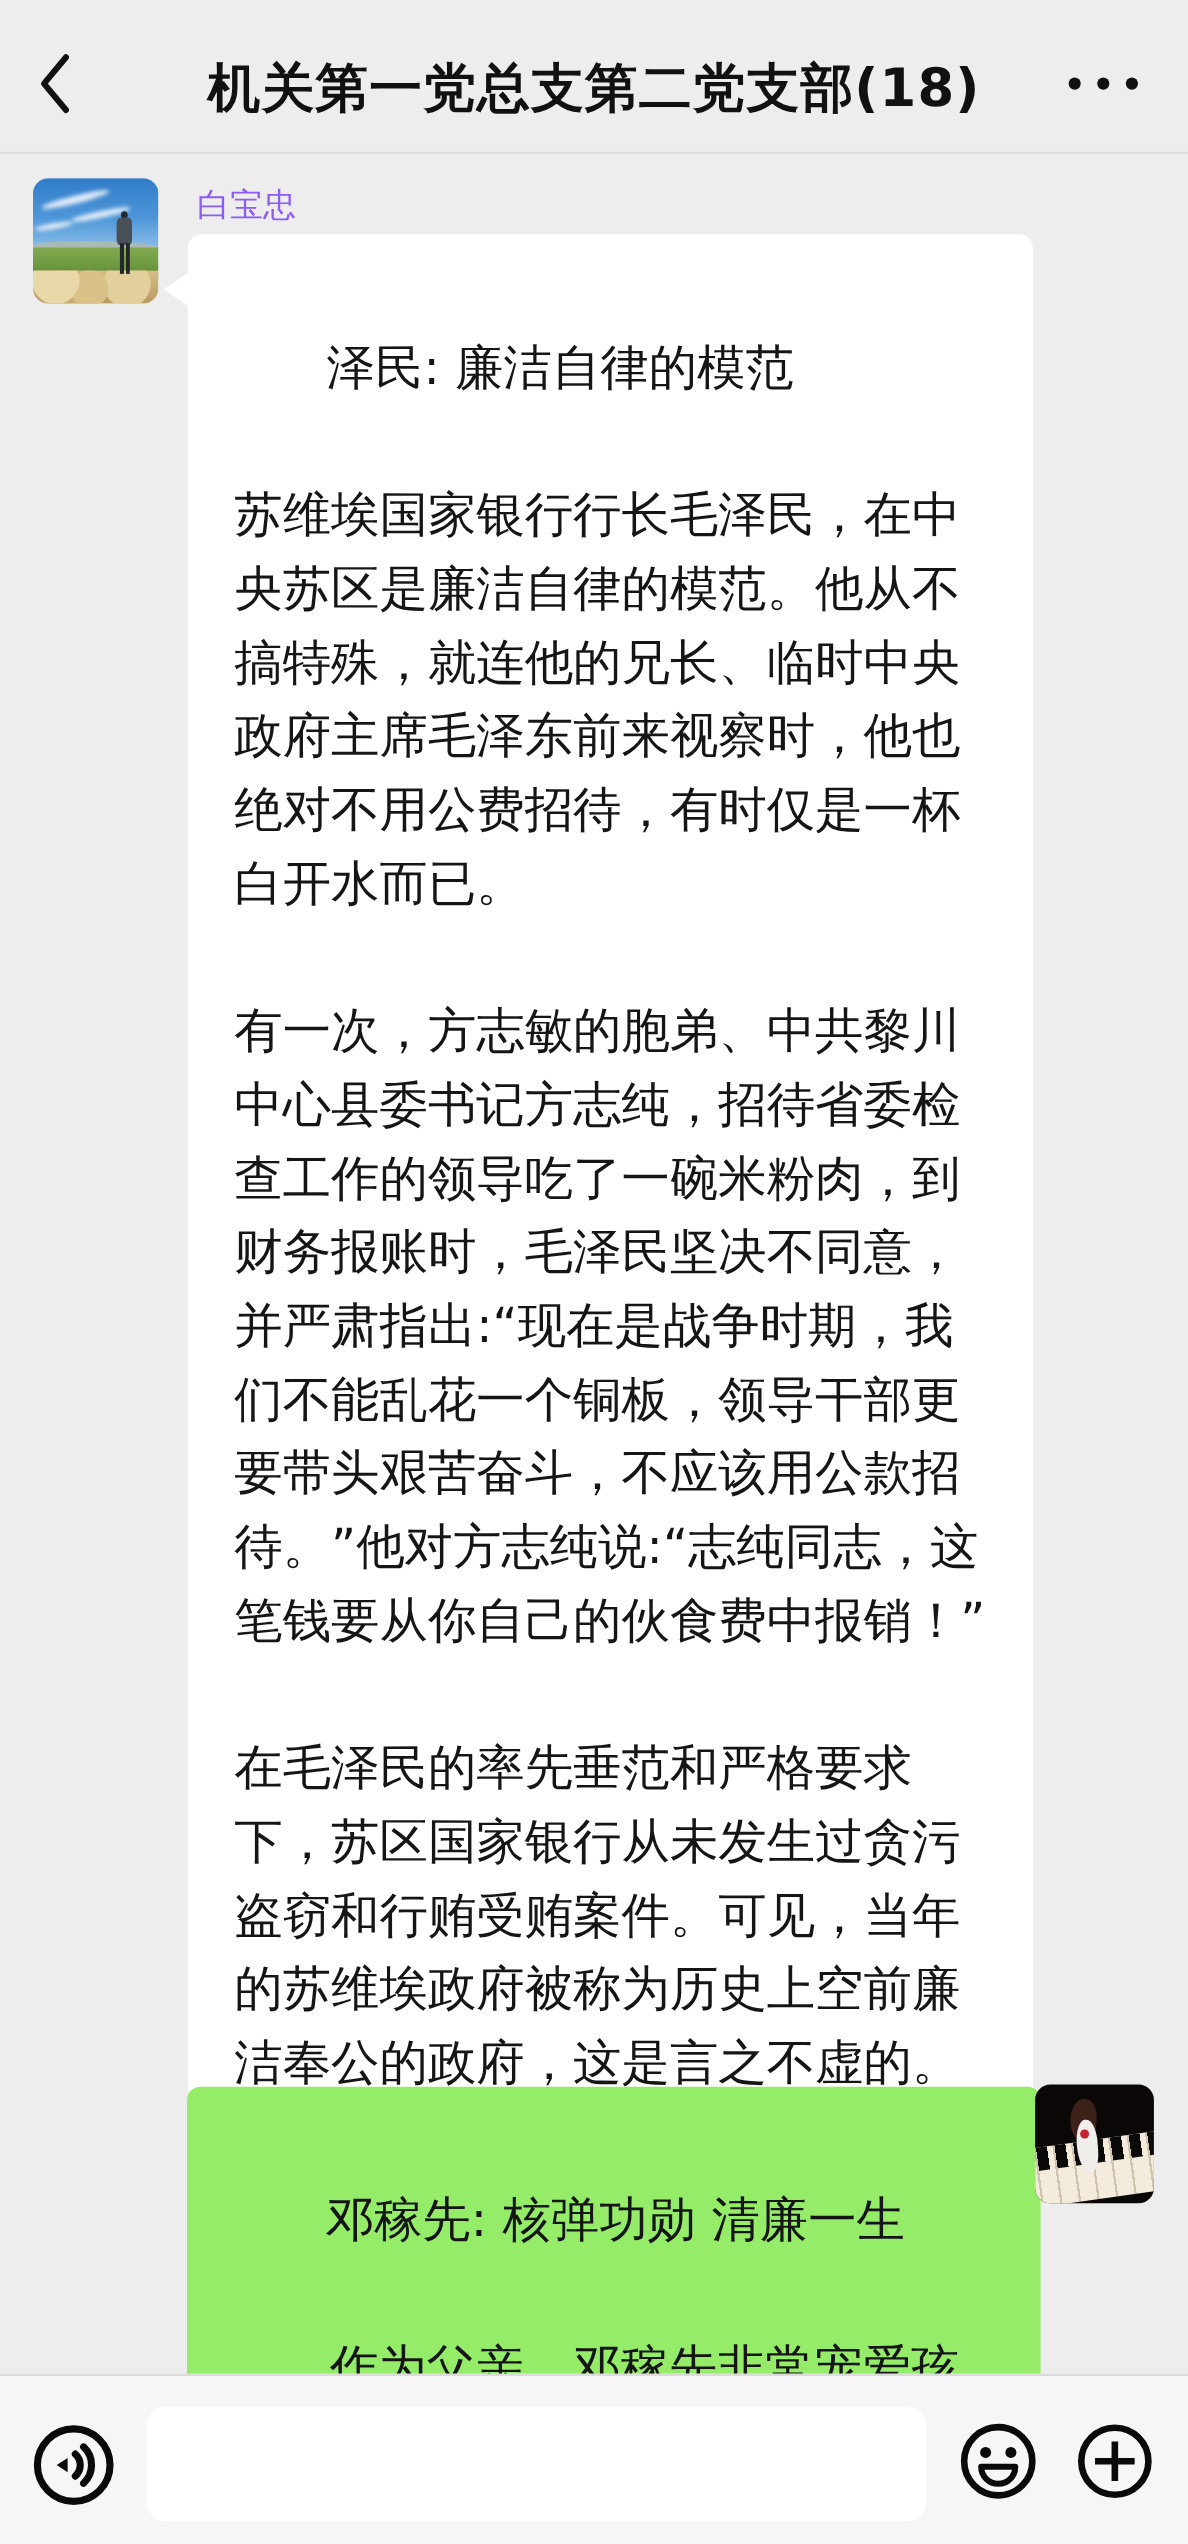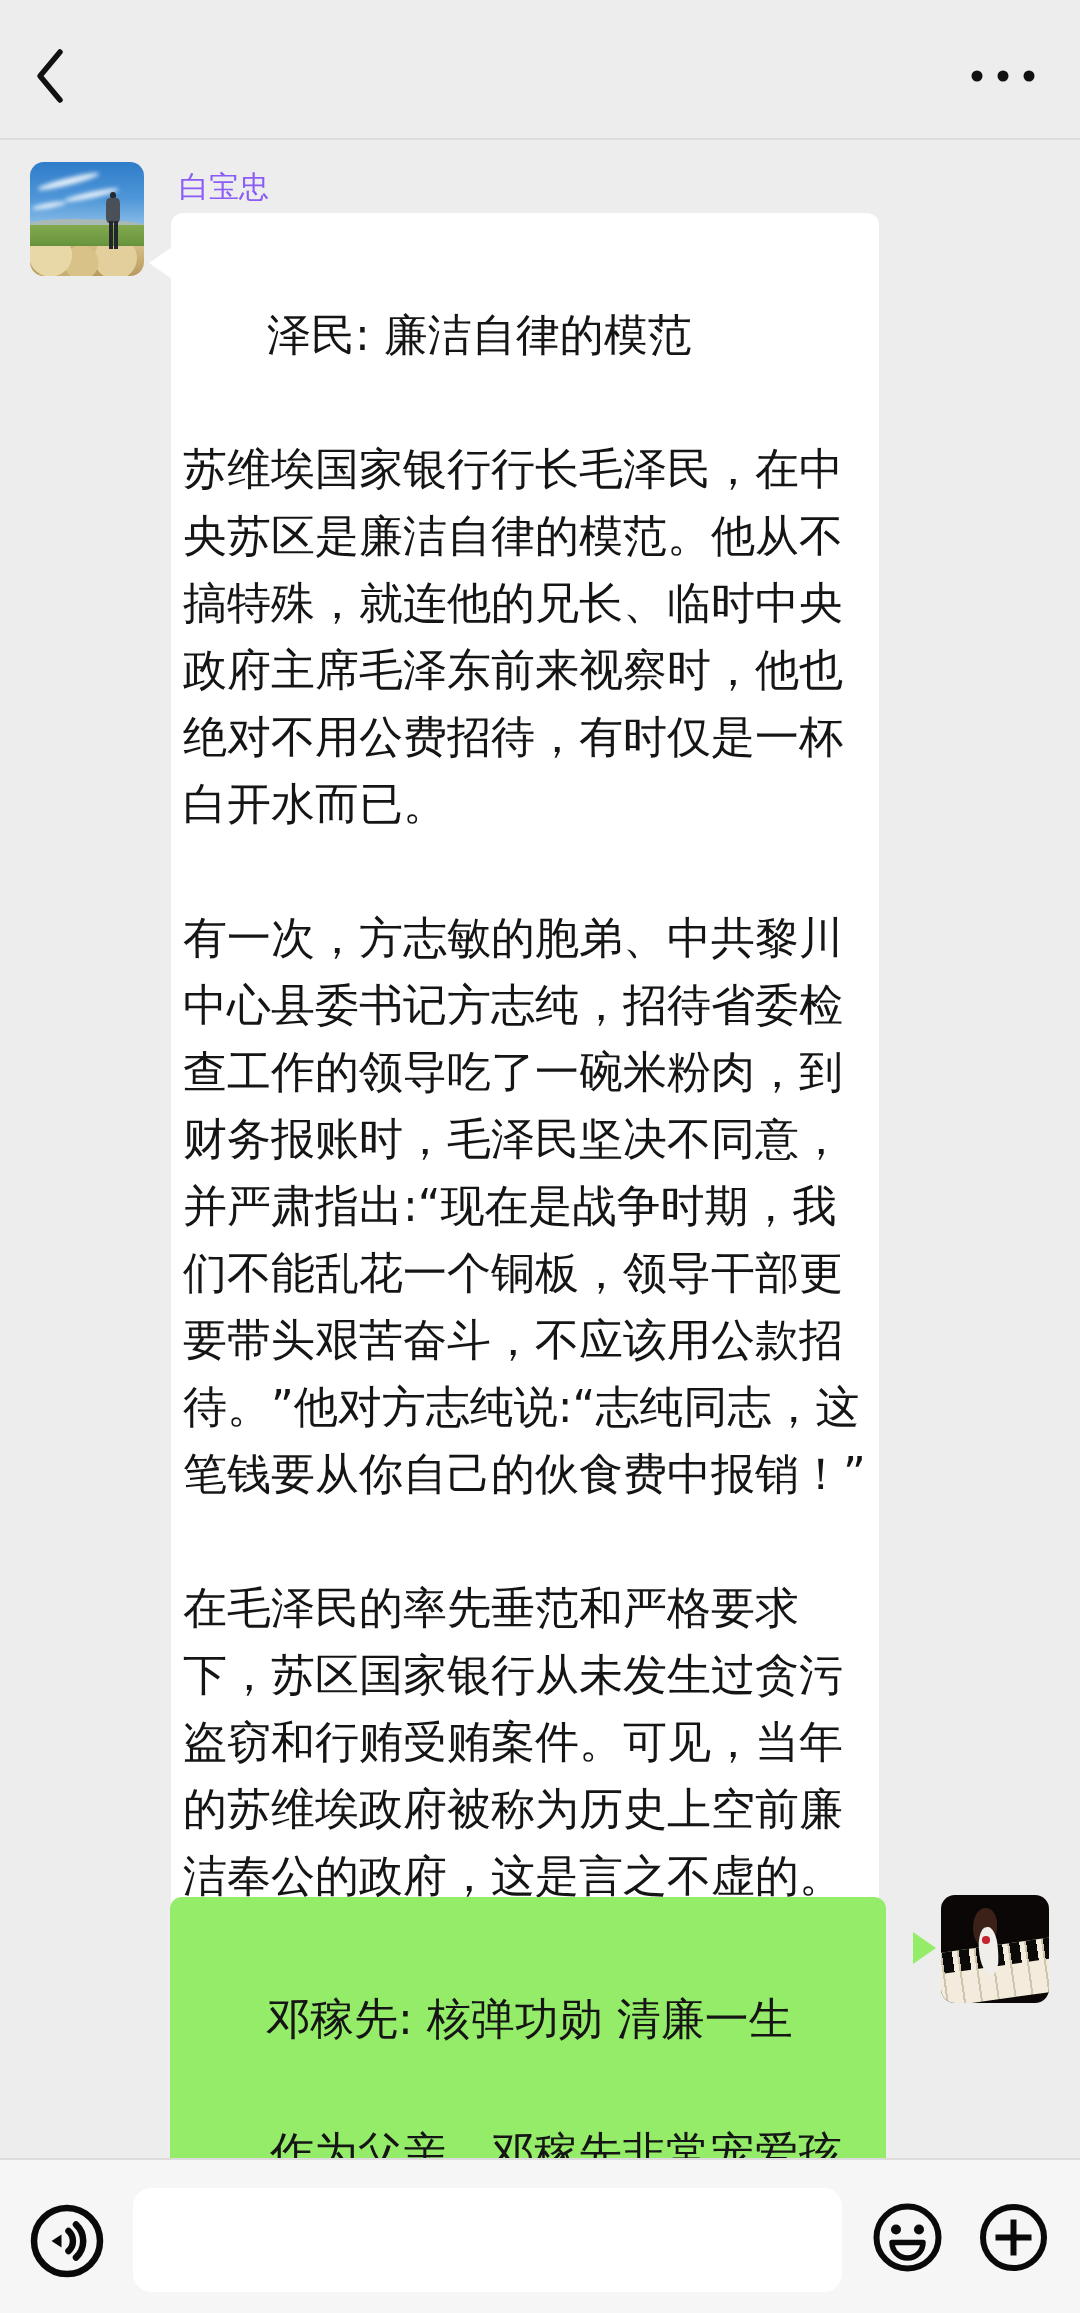--- a/index.html
+++ b/index.html
@@ -24,21 +24,21 @@
   .chat{position:absolute;left:0;top:140px;width:1080px;height:2018px;overflow:hidden;}
   .avatar{position:absolute;border-radius:14px;overflow:hidden;}
   .avatar-left{left:30px;top:22px;width:114px;height:114px;}
   .avatar-right{left:941px;top:1755px;width:108px;height:108px;background:#0a0706;}
   .sender-name{
     position:absolute;left:179px;top:30px;font-size:30px;color:#8b5cf6;line-height:34px;
   }
   .bubble{
     position:absolute;border-radius:12px;
     font-size:44px;line-height:67px;color:#151515;
-    white-space:pre;padding:21px 12px;letter-spacing:0;
+    white-space:pre;padding:21px 42px;letter-spacing:0;
   }
   .bubble-in{left:171px;top:73px;width:684px;background:#ffffff;}
   .bubble-out{left:170px;top:1757px;width:692px;background:#95ec69;}
   .tail-in{
     position:absolute;left:149px;top:107px;width:0;height:0;
     border-right:23px solid #ffffff;border-top:16px solid transparent;border-bottom:16px solid transparent;
   }
   .tail-out{
     position:absolute;left:913px;top:1792px;width:0;height:0;
     border-left:23px solid #95ec69;border-top:16px solid transparent;border-bottom:16px solid transparent;
@@ -99,20 +99,21 @@
 <div class="screen">
 
   <div class="header">
     <div class="back-btn">
       <span>
         <svg width="40" height="60" viewBox="0 0 40 60">
           <path d="M30 6 L10 30 L30 54" fill="none" stroke="#111" stroke-width="5.5" stroke-linecap="round" stroke-linejoin="round"></path>
         </svg>
       </span>
     </div>
+    <div class="hdr-title">机关第一党总支第二党支部(18)</div>
     <div class="more-btn">
       <span>
         <svg width="70" height="24" viewBox="0 0 70 24">
           <circle cx="9" cy="12" r="5.5" fill="#111"></circle>
           <circle cx="35" cy="12" r="5.5" fill="#111"></circle>
           <circle cx="61" cy="12" r="5.5" fill="#111"></circle>
         </svg>
       </span>
     </div>
   </div>

